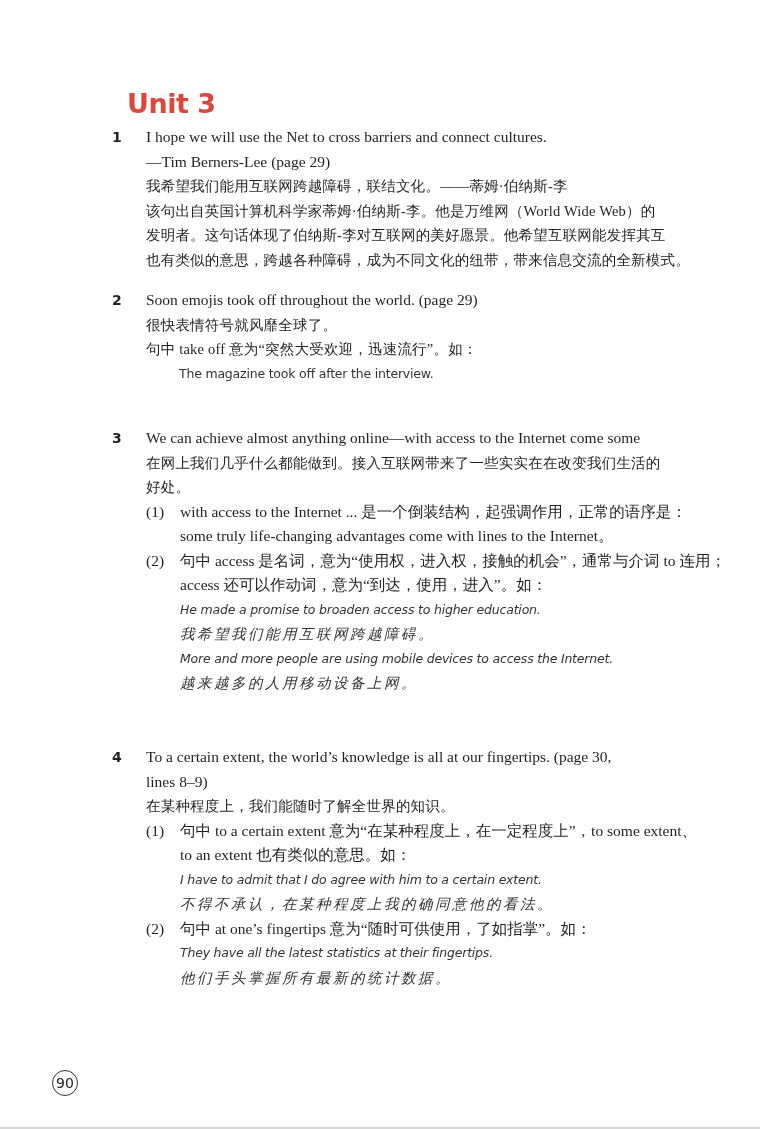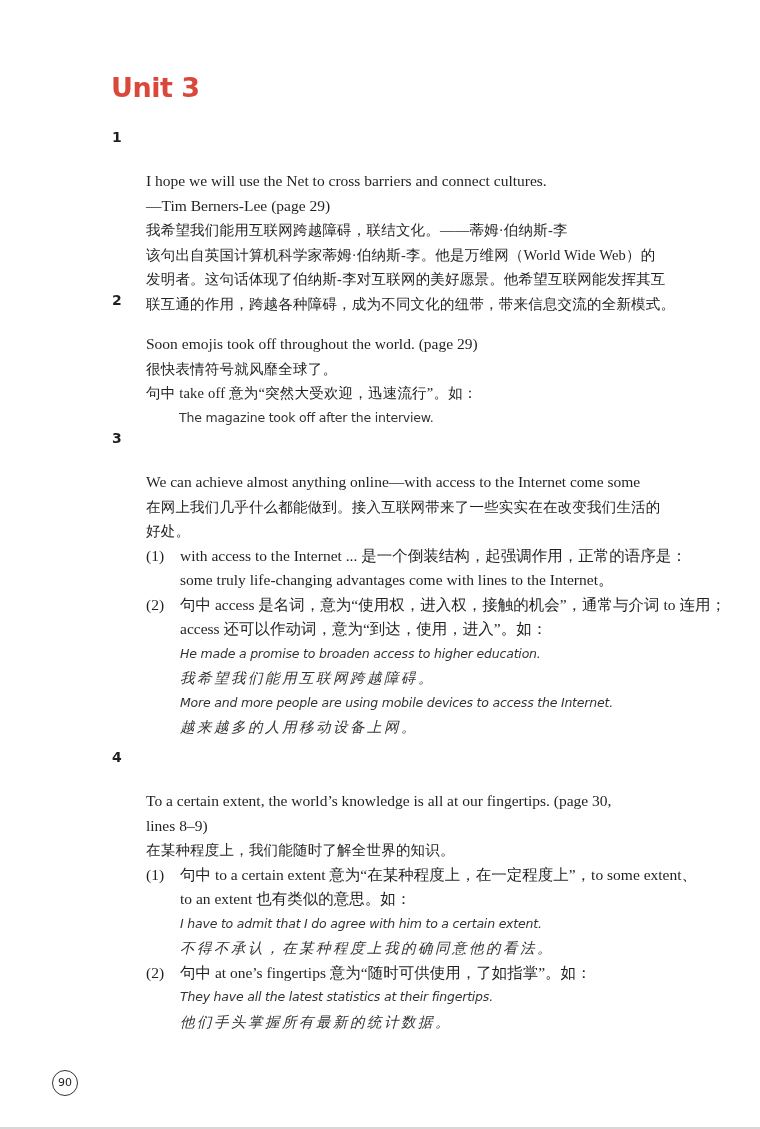--- a/index.html
+++ b/index.html
@@ -1,53 +1,53 @@
 <!DOCTYPE html>
 <html><head>
 <meta charset="utf-8">
 <style>
   html, body { margin: 0; padding: 0; background: #ffffff; }
   body { width: 760px; height: 1129px; position: relative; overflow: hidden;
          font-family: "Liberation Serif", "DejaVu Serif", serif; color: #231f20; }
-  .unit-title { position: absolute; left: 111px; top: 72px; margin: 0;
+  .unit-title { position: absolute; left: 111px; top: 72px; margin: 16px;
                 font-family: "DejaVu Sans", "Liberation Sans", sans-serif;
                 font-weight: bold; font-size: 27px; color: #d9483b; letter-spacing: -0.5px; }
   .note { position: absolute; left: 112px; width: 570px; }
   .note-num { position: absolute; left: 0; top: 0; font-family: "DejaVu Sans", "Liberation Sans", sans-serif;
               font-weight: bold; font-size: 14px; line-height: 24px; }
-  .note-body { margin-left: 34px; margin-top: 44px; }
+  .note-body { margin-left: 34px; }
   .line { font-size: 15.5px; line-height: 24.5px; white-space: nowrap; }
   .zh { font-size: 14.5px; letter-spacing: 0.2px; }
   .example { margin-left: 33px; }
   .ex-en { font-family: "DejaVu Sans", sans-serif; font-size: 12.5px; line-height: 24.5px;
            color: #333; letter-spacing: -0.2px; white-space: nowrap; }
   .ex-zh { font-size: 14.5px; line-height: 24.5px; letter-spacing: 2.5px; color: #333; white-space: nowrap; }
   .sub { position: relative; margin-left: 0; }
   .sub-label { position: absolute; left: 0; top: 0; font-size: 15.5px; line-height: 24.5px; }
   .sub-body { margin-left: 34px; }
   .sub-body .ex-en, .sub-body .ex-zh { margin-left: 0; font-style: italic; }
   .page-num { position: absolute; left: 52px; top: 1070px; width: 24px; height: 24px;
               border: 1px solid #333; border-radius: 50%; text-align: center;
-              font-family: "DejaVu Sans", sans-serif; font-size: 11px; line-height: 24px; color: #222; }
+              font-family: "DejaVu Sans", sans-serif; font-size: 14px; line-height: 24px; color: #222; }
   .bottom-rule { position: absolute; left: 0; right: 0; top: 1127px; height: 2px; background: #d8d8d8; }
 </style>
 </head>
 <body>
 
 <h1 class="unit-title">Unit 3</h1>
 
 <div class="note" style="top:125px;">
   <span class="note-num">1</span>
   <div class="note-body">
     <div class="line">I hope we will use the Net to cross barriers and connect cultures.</div>
     <div class="line">—Tim Berners-Lee (page 29)</div>
     <div class="line zh">我希望我们能用互联网跨越障碍，联结文化。——蒂姆·伯纳斯-李</div>
     <div class="line zh">该句出自英国计算机科学家蒂姆·伯纳斯-李。他是万维网（World Wide Web）的</div>
     <div class="line zh">发明者。这句话体现了伯纳斯-李对互联网的美好愿景。他希望互联网能发挥其互</div>
-    <div class="line zh">联互通的作用，跨越各种障碍，成为不同文化的纽带，带来信息交流的全新模式。</div>
+    <div class="line zh">也有类似的意思，跨越各种障碍，成为不同文化的纽带，带来信息交流的全新模式。</div>
   </div>
 </div>
 
 <div class="note" style="top:288px;">
   <span class="note-num">2</span>
   <div class="note-body">
     <div class="line">Soon emojis took off throughout the world. (page 29)</div>
     <div class="line zh">很快表情符号就风靡全球了。</div>
     <div class="line zh">句中 take off 意为“突然大受欢迎，迅速流行”。如：</div>
     <div class="example">

